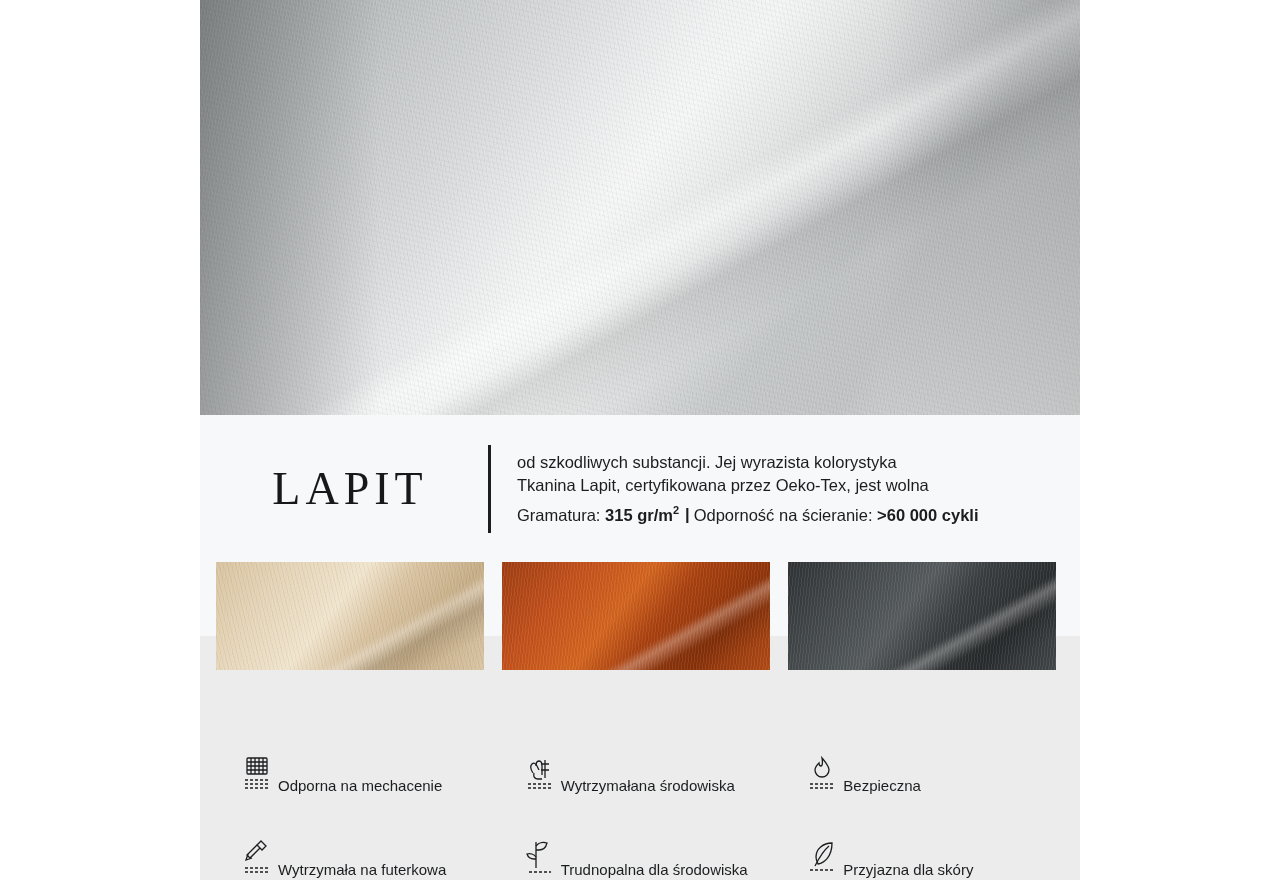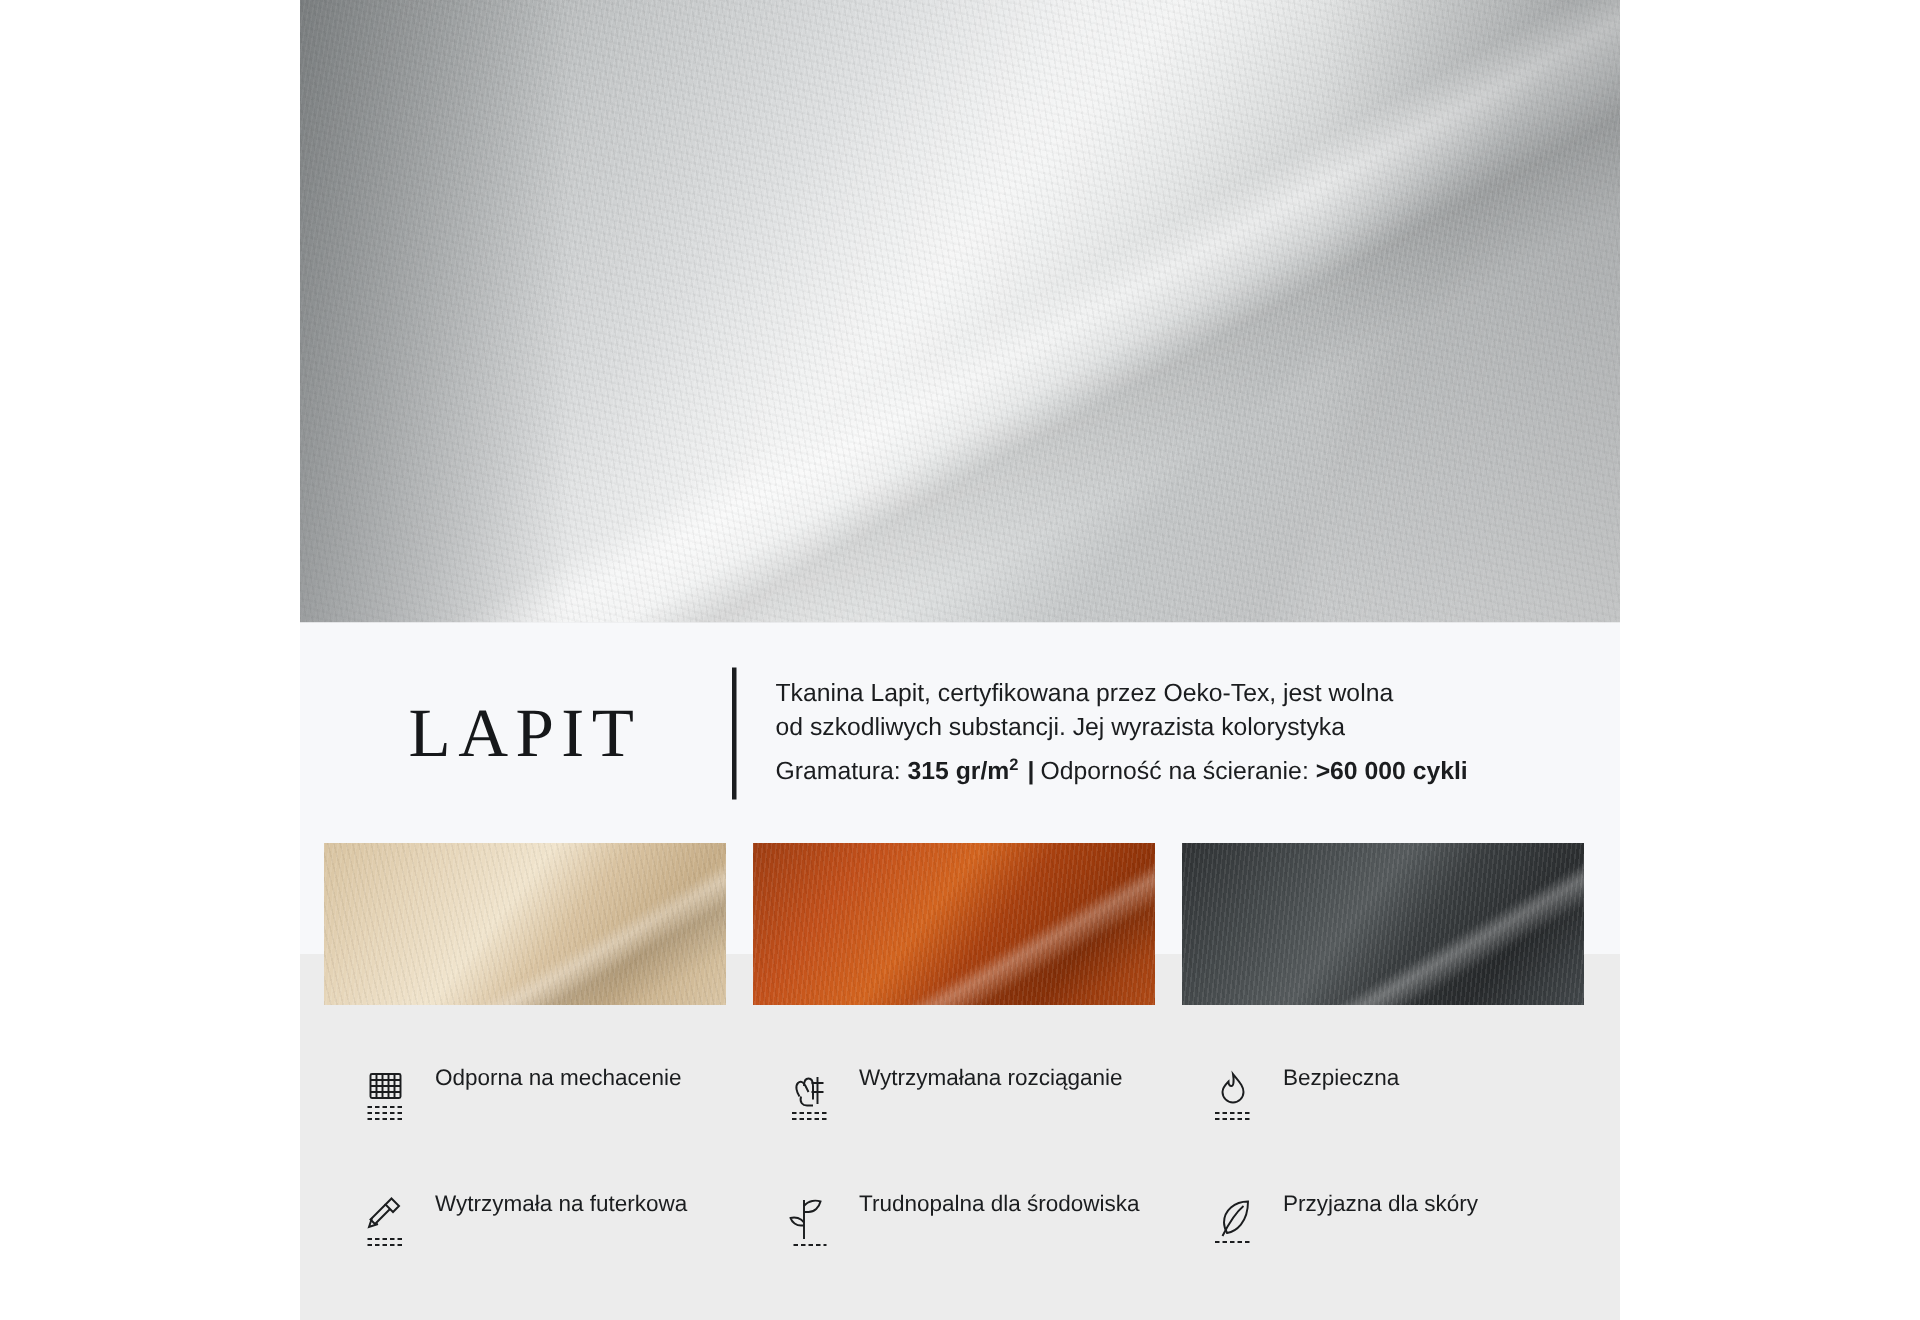--- a/index.html
+++ b/index.html
@@ -163,22 +163,22 @@
     margin-top: 40px;
     height: 210px;
     padding: 0 16px;
     display: grid;
     grid-template-columns: repeat(3, 1fr);
     grid-template-rows: repeat(2, 84px);
     row-gap: 0px;
   }
   .feature {
     display: flex;
-    align-items: flex-start;
-    gap: 14px;
+    align-items: flex-end;
+    gap: 2px;
     padding-left: 22px;
   }
   .feature .ic {
     width: 38px;
     height: 42px;
     flex: 0 0 38px;
     color: #1b1d1f;
     display: flex;
     align-items: center;
     justify-content: center;
@@ -209,22 +209,22 @@
       <div class="hero-fold"></div>
       <div class="hero-noise"></div>
       <div class="hero-shade-l"></div>
       <div class="hero-shade-r"></div>
     </div>
 
     <div class="info">
       <div class="brand">LAPIT</div>
       <div class="divider"></div>
       <div class="desc">
+        <div>od szkodliwych substancji. Jej wyrazista kolorystyka</div>
         <div>Tkanina Lapit, certyfikowana przez Oeko-Tex, jest wolna</div>
-        <div>od szkodliwych substancji. Jej wyrazista kolorystyka</div>
         <div class="row-last">
           <span>Gramatura: </span><span class="b">315 gr/m</span><span class="b sup">2</span><span class="sep">|</span><span>Odporność na ścieranie: </span><span class="b">&gt;60 000 cykli</span>
         </div>
       </div>
     </div>
 
     <div class="swatches">
       <div class="swatch">
         <div class="sf sw-beige"></div>
         <div class="fold"></div>
@@ -261,21 +261,21 @@
           <svg width="34" height="40" viewBox="0 0 34 40" fill="none" stroke="#1b1d1f" stroke-width="1.3">
             <path d="M10 20c-2-3-3-7-1-9s4 0 5 2l2 4"></path>
             <path d="M13 13c0-3 1-5 3-5s3 2 3 5v6"></path>
             <path d="M19 22v-3"></path>
             <path d="M22 7v18"></path>
             <path d="M18 11h8M18 17h8"></path>
             <path d="M11 20c-1 4 1 6 4 6h4"></path>
             <path d="M5 31h24M5 35h24" stroke-dasharray="3 2"></path>
           </svg>
         </span>
-        <span class="lbl">Wytrzymałana rozciąganie</span>
+        <span class="lbl">Wytrzymałana środowiska</span>
       </div>
 
       <div class="feature">
         <span class="ic">
           <svg width="34" height="40" viewBox="0 0 34 40" fill="none" stroke="#1b1d1f" stroke-width="1.3">
             <path d="M17 5c4 5 7 8 7 12a7 7 0 1 1-14 0c0-3 2-5 4-7 0 2 1 3 2 3 1 0 2-2 1-8z"></path>
             <path d="M5 31h24M5 35h24" stroke-dasharray="3 2"></path>
           </svg>
         </span>
         <span class="lbl">Bezpieczna</span>

